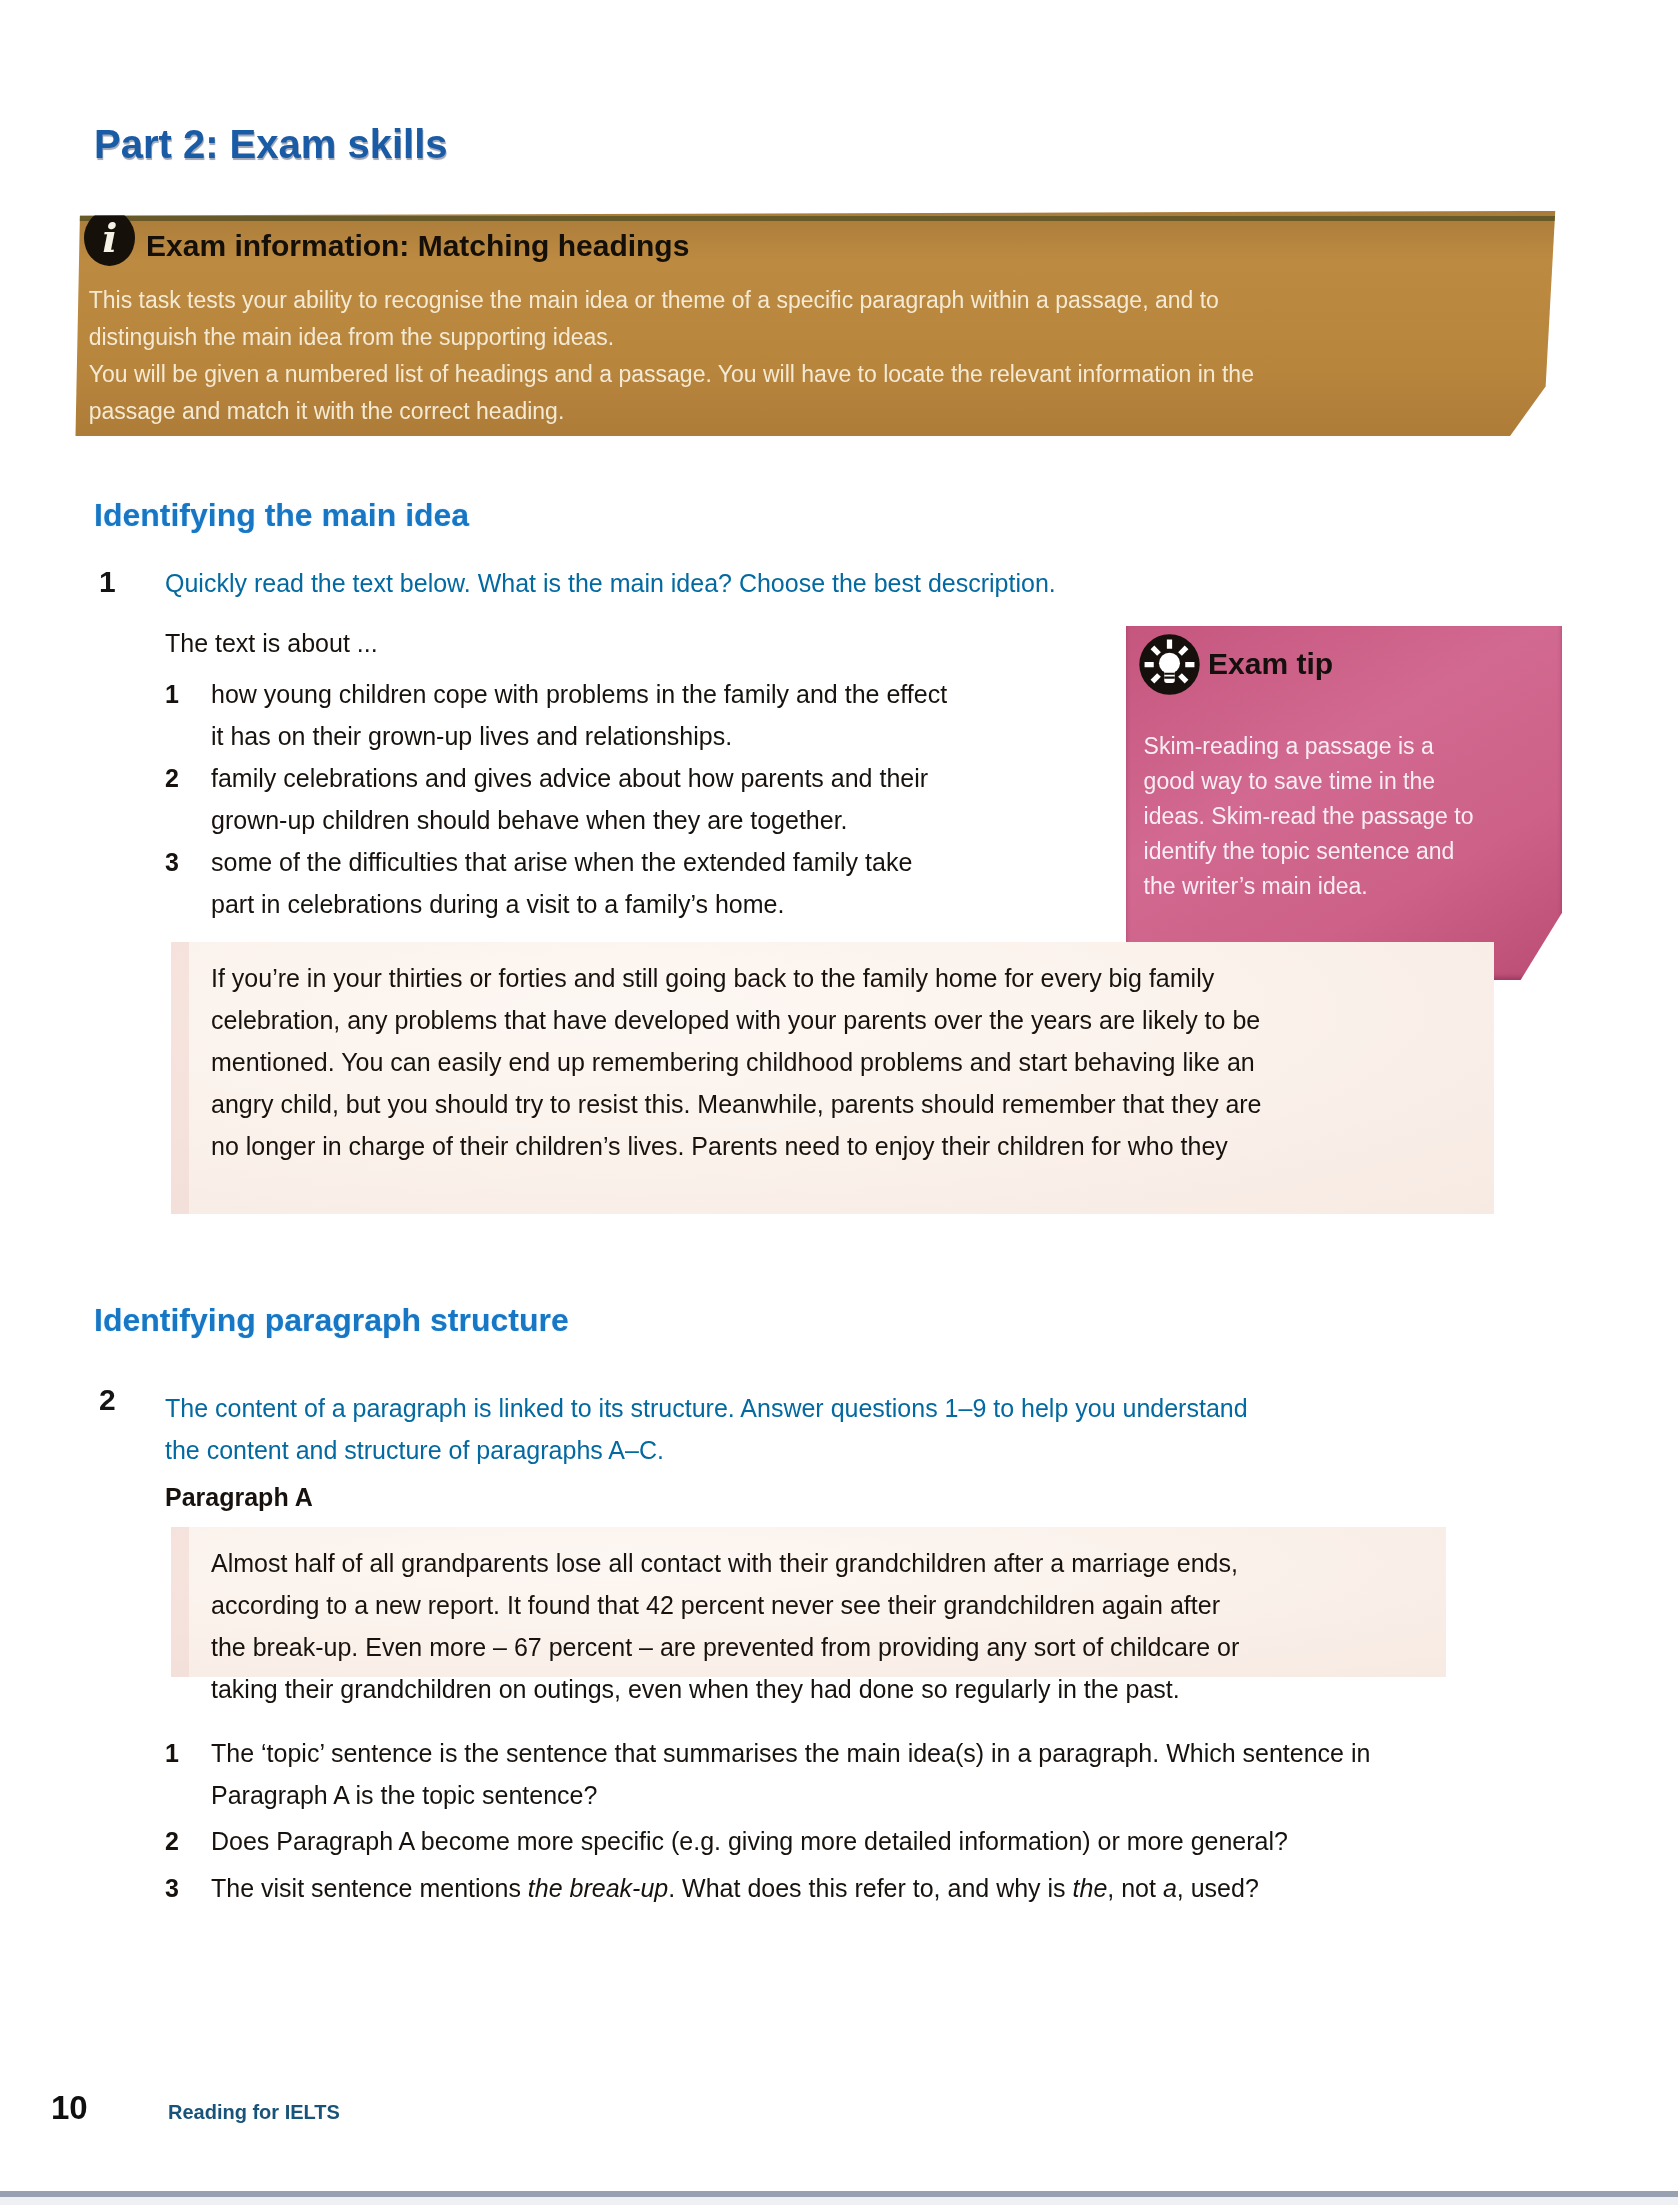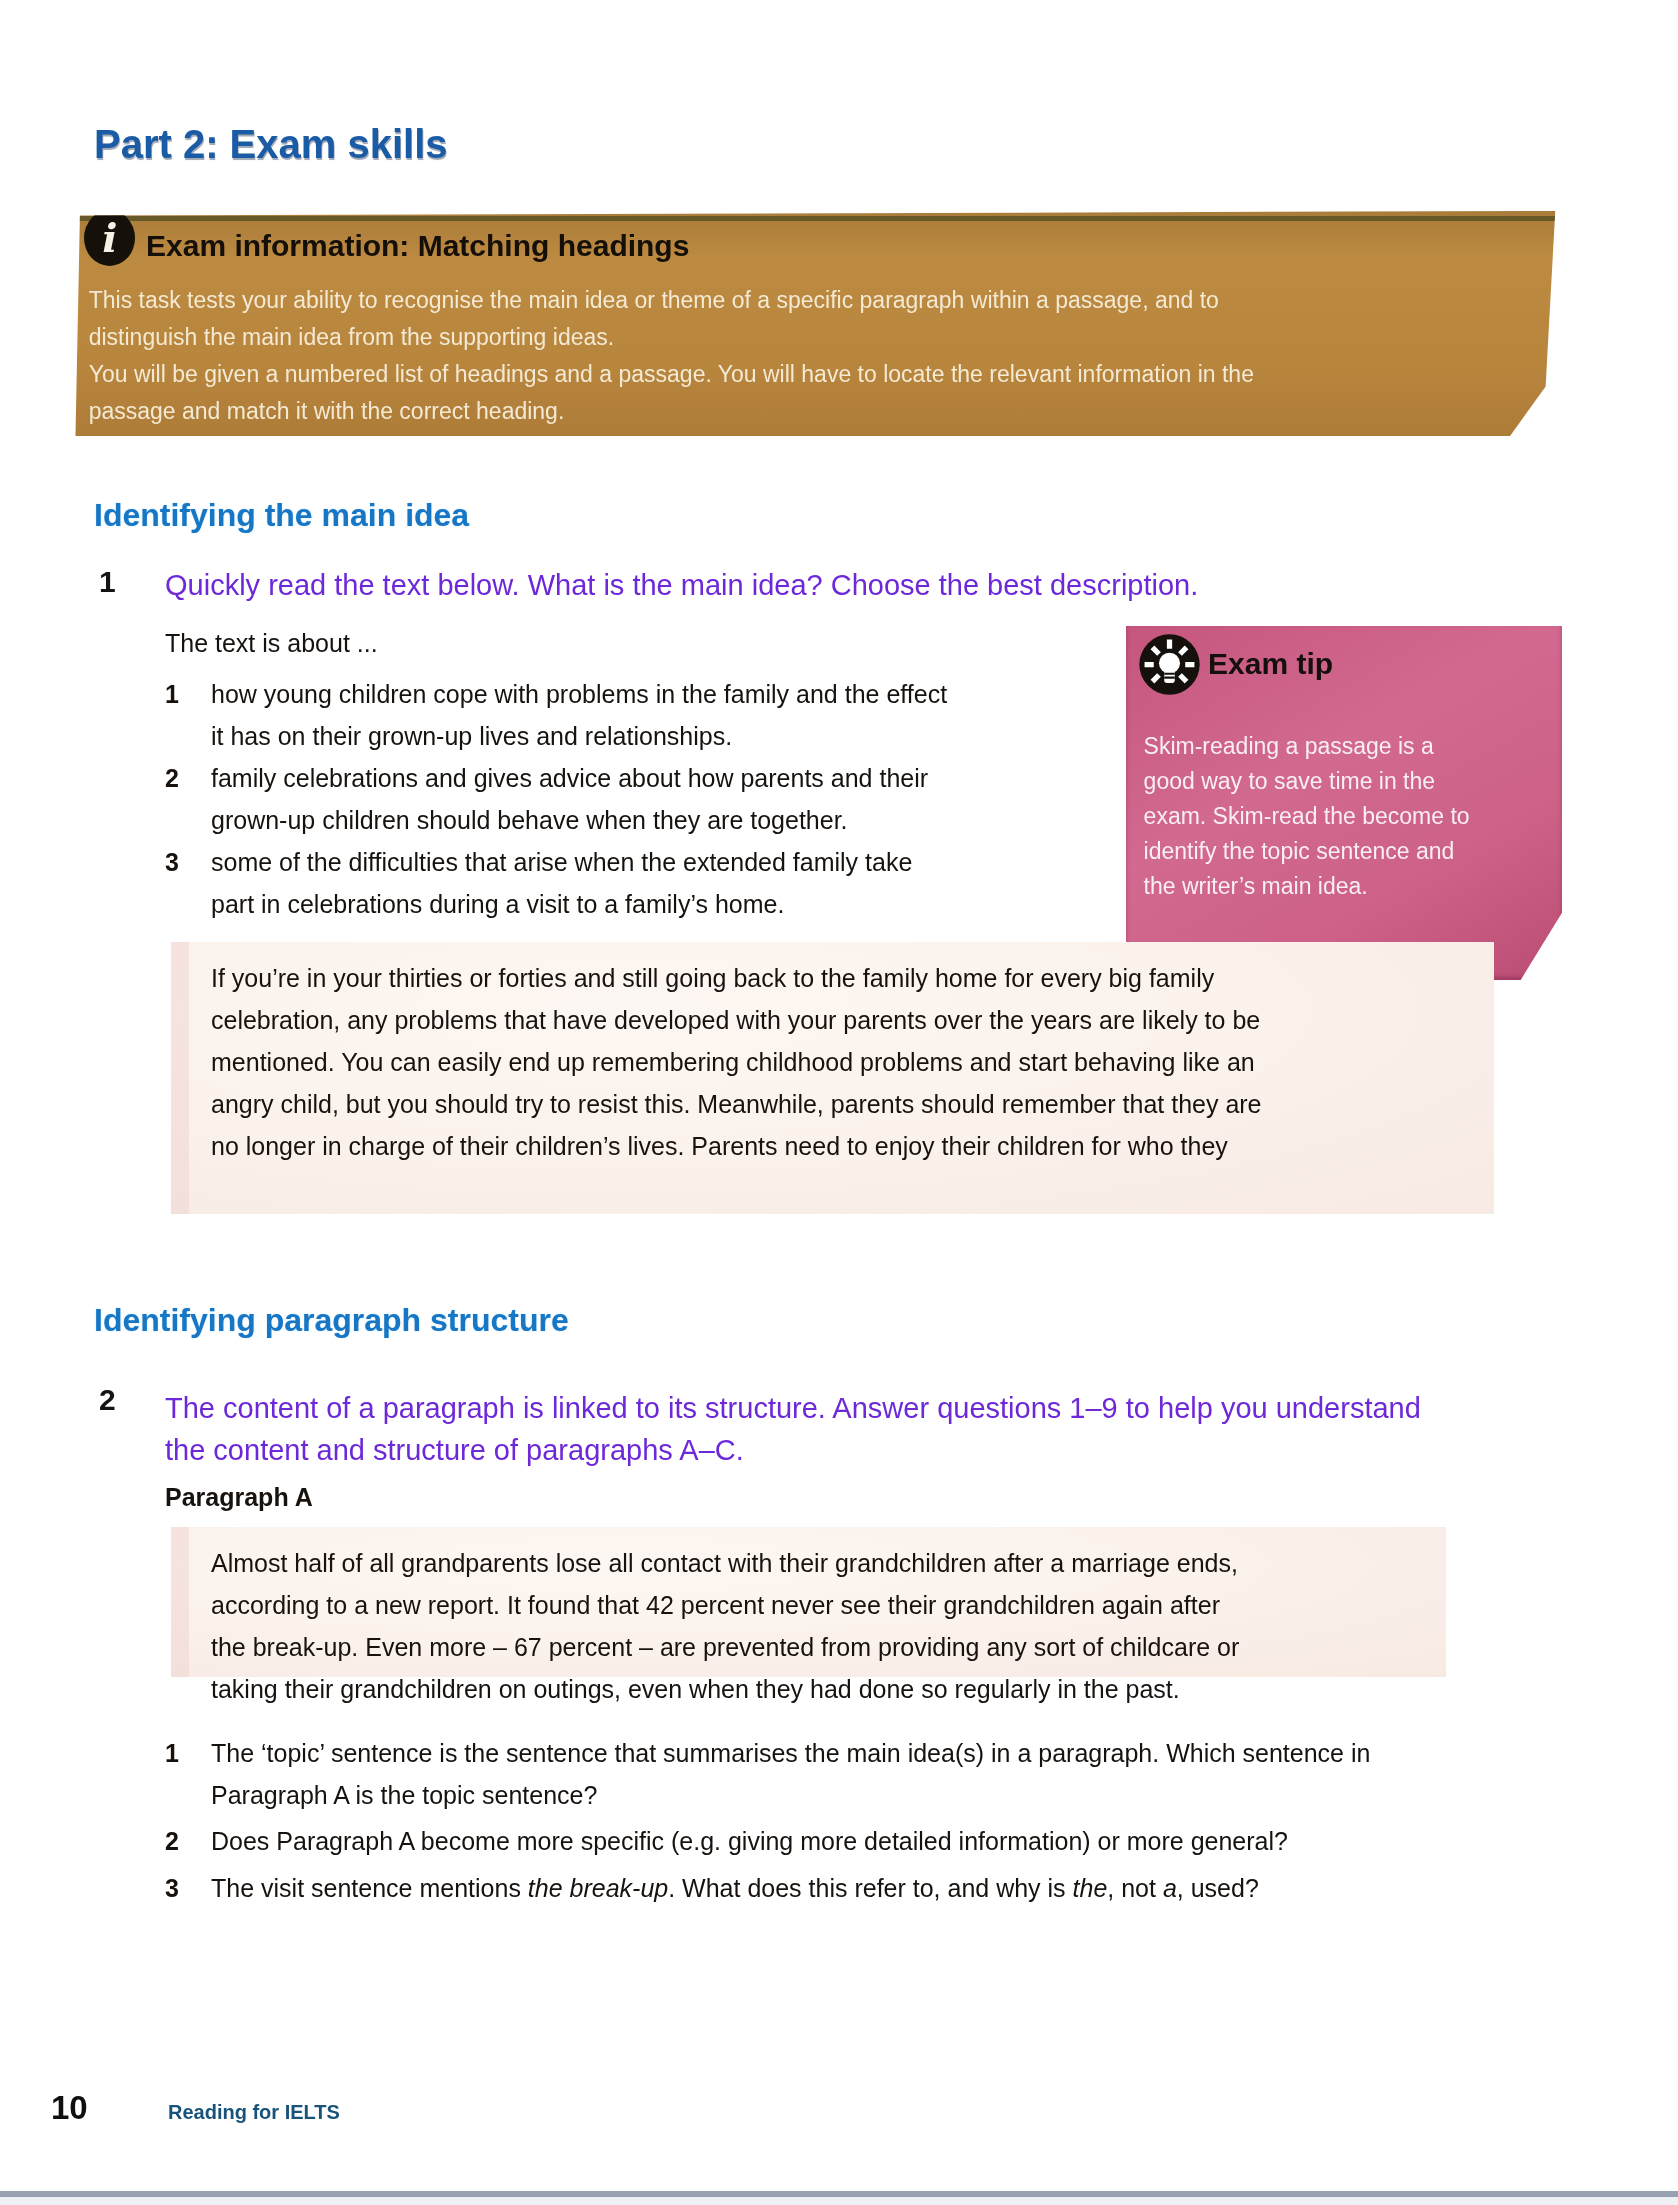--- a/index.html
+++ b/index.html
@@ -19,21 +19,21 @@
              color:#f7f2e6;font-family:"DejaVu Serif",serif;font-style:italic;font-weight:bold;font-size:40px;}
   .info-title{position:absolute;left:72px;top:17.6px;font-size:30px;font-weight:bold;color:#140f08;}
   .info-body{position:absolute;left:14.7px;top:71px;font-size:23px;line-height:37px;color:#f4ead4;}
   .info-body div{white-space:nowrap;}
 
   
   .section-heading{position:absolute;font-size:32px;font-weight:bold;color:#1877c5;
                    text-shadow:0 0 1.5px rgba(120,190,240,.55);}
 
   .ex-num{position:absolute;font-size:30px;font-weight:bold;color:#141414;}
-  .body-text{font-size:29px;color:#6d28d9;}
+  .body-text{font-size:25px;color:#0369a1;}
   .nowrap{white-space:nowrap;}
 
   .lead-in{position:absolute;left:165px;top:629px;font-size:25px;}
 
   .num-list{position:absolute;font-size:25px;line-height:42px;}
   .num-item{display:flex;}
   .num-item .n{width:46px;flex:none;font-weight:bold;}
   .num-item .ls div{white-space:nowrap;}
   .q-item{margin-bottom:4.4px;}
   .it{font-style:italic;}
@@ -130,21 +130,21 @@
         <circle cx="24" cy="23" r="8" fill="#ffffff"></circle>
         <rect x="20" y="28" width="8" height="10" rx="2" fill="#ffffff"></rect>
         <line x1="20" y1="31" x2="28" y2="31" stroke="#16100c" stroke-width="1.6"></line>
         <line x1="20" y1="34" x2="28" y2="34" stroke="#16100c" stroke-width="1.6"></line>
       </svg>
     </div>
     <div class="tip-title">Exam tip</div>
     <div class="tip-body">
       <div>Skim-reading a passage is a</div>
       <div>good way to save time in the</div>
-      <div>exam. Skim-read the become to</div>
+      <div>ideas. Skim-read the passage to</div>
       <div>identify the topic sentence and</div>
       <div>the writer’s main idea.</div>
     </div>
   </div>
 
   <div class="passage" style="top:942px;height:272px;padding-left:48px;">
     <div class="passage-text">
       <div>If you’re in your thirties or forties and still going back to the family home for every big family</div>
       <div>celebration, any problems that have developed with your parents over the years are likely to be</div>
       <div>mentioned. You can easily end up remembering childhood problems and start behaving like an</div>

